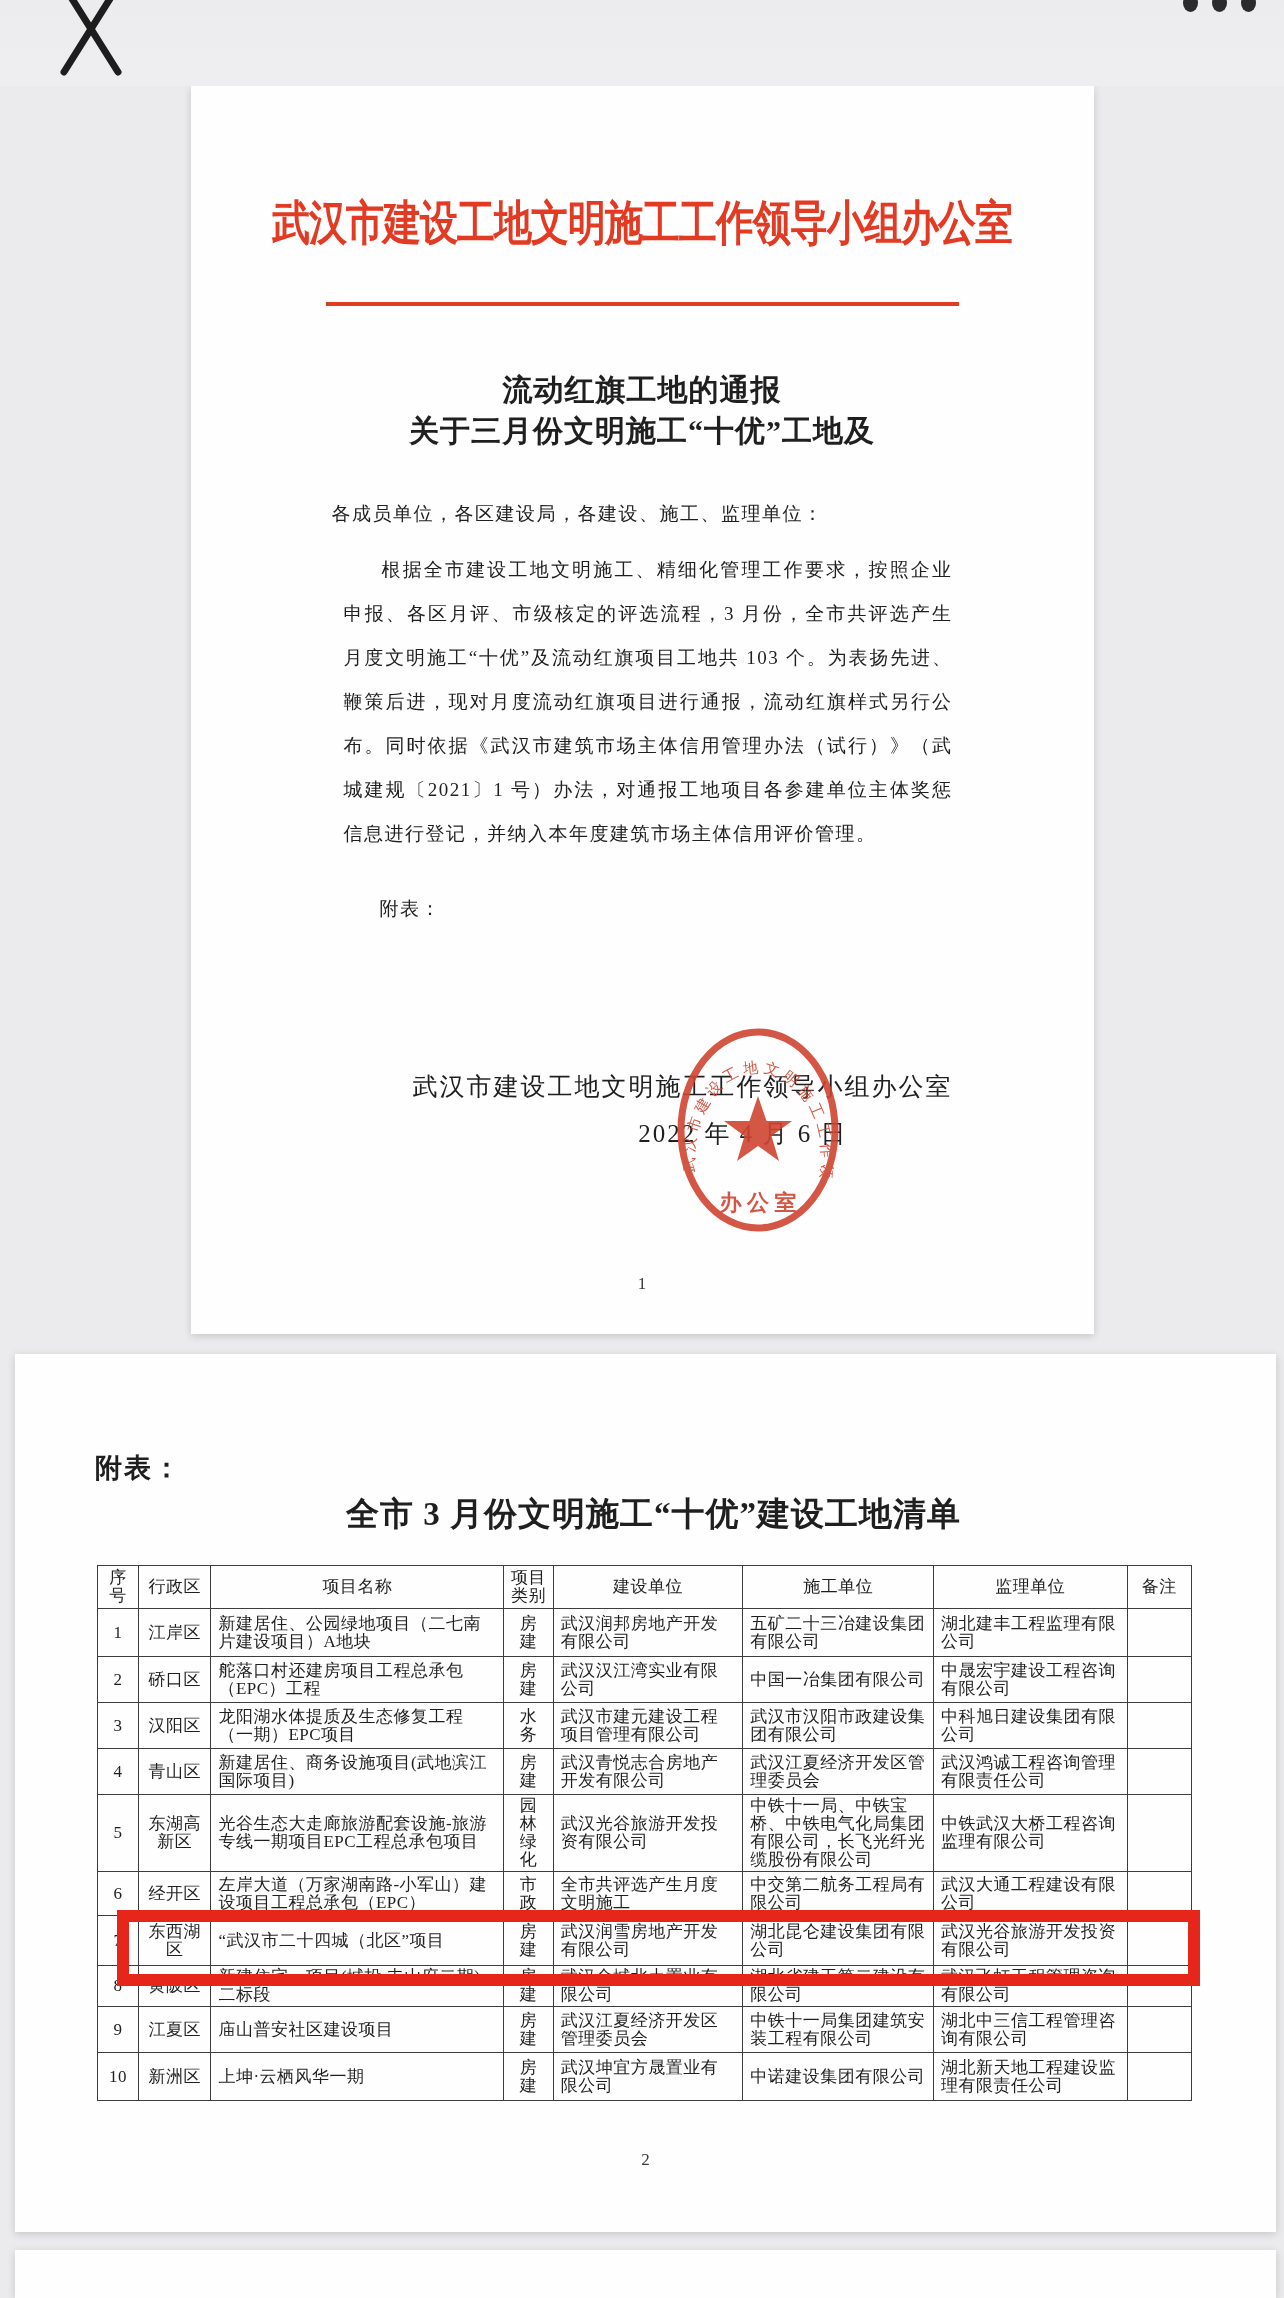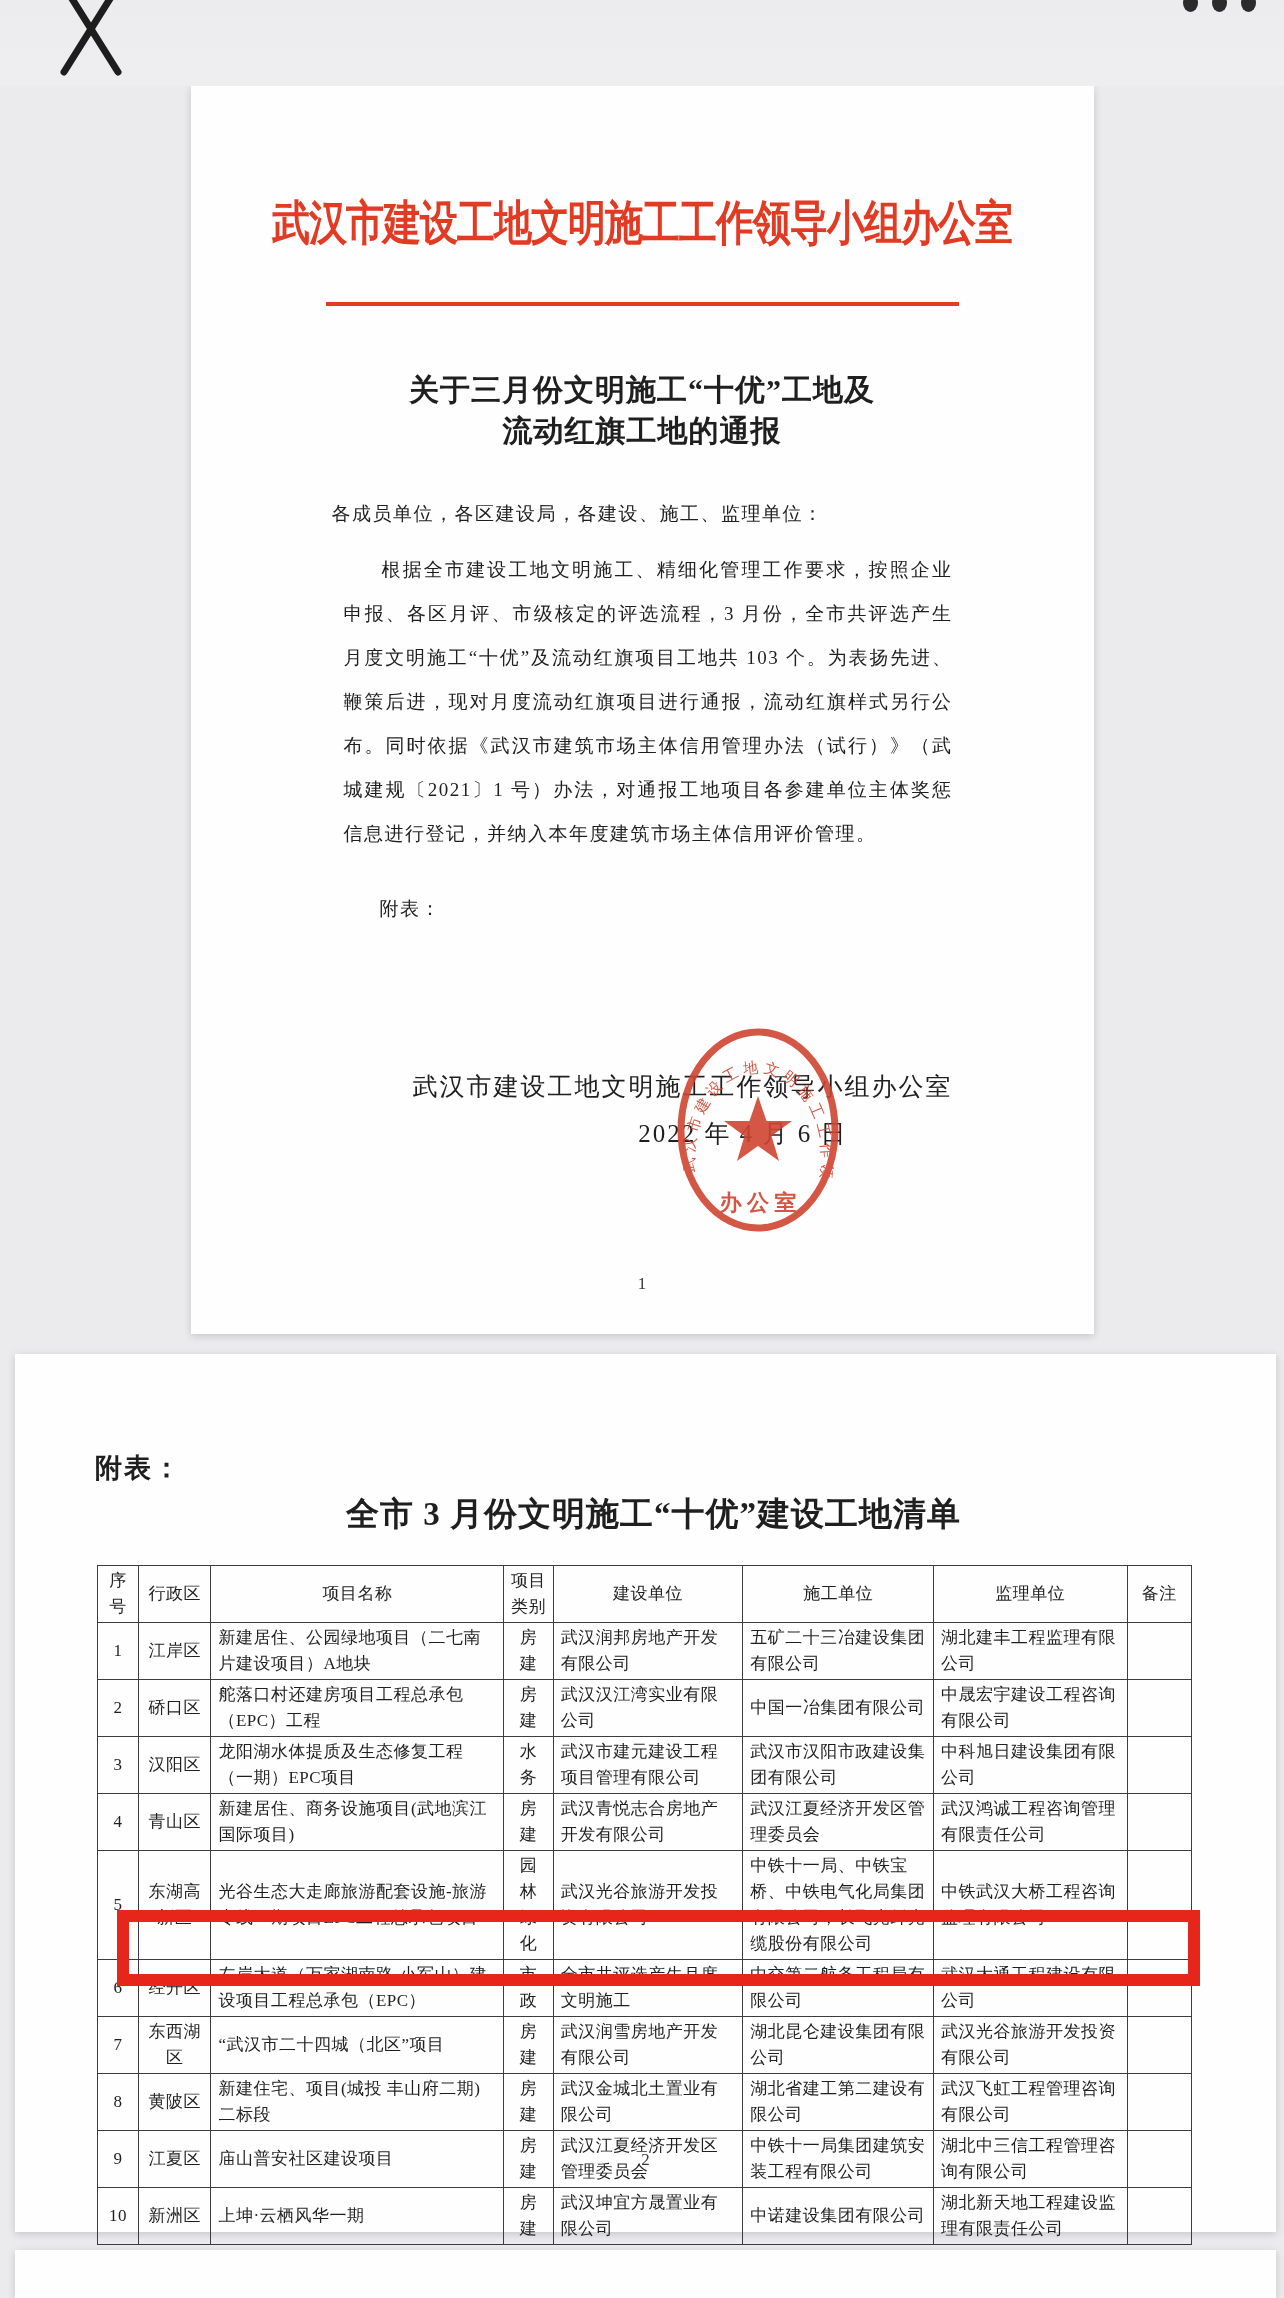--- a/index.html
+++ b/index.html
@@ -35,21 +35,21 @@
   .sig-line{text-align:right;padding-right:141px;}
   .date-line{text-align:right;padding-right:246px;margin-top:14px;}
   .seal{position:absolute;left:483px;top:938px;z-index:5;opacity:.9;}
   .pagenum{position:absolute;bottom:40px;left:0;right:0;text-align:center;font-size:17px;color:#3a3a3a;}
   
   .attach-label{position:absolute;top:96px;left:80px;font-size:27px;font-weight:700;letter-spacing:2px;}
   .table-title{position:absolute;top:138px;left:0;right:0;text-align:center;
     font-size:33px;font-weight:700;letter-spacing:1px;margin-left:16px;}
   .grid-wrap{position:absolute;top:211px;left:82px;}
   table.grid{border-collapse:collapse;table-layout:fixed;width:1095px;
-    font-size:17px;line-height:26px;letter-spacing:.5px;}
+    font-size:17px;line-height:18px;letter-spacing:.5px;}
   table.grid td,table.grid th{border:1.6px solid #3c3c3c;padding:2px 7px;vertical-align:middle;
     font-weight:400;overflow:hidden;}
   table.grid th{text-align:center;padding:2px 3px;}
   td.c-center{text-align:center;padding:2px 3px;}
   td.c-left{text-align:left;}
   .hl-box{position:absolute;left:102px;top:556px;width:1083px;height:76px;
     border:12px solid #e6261b;box-sizing:border-box;z-index:20;pointer-events:none;}
   .pagenum2{position:absolute;bottom:62px;left:0;right:0;text-align:center;font-size:17px;color:#3a3a3a;}
 </style>
 </head>
@@ -64,22 +64,22 @@
       <i></i>
       <i></i>
       <i></i>
     </div>
 </div>
 
 <div class="page" id="page1">
   <div class="letterhead">武汉市建设工地文明施工工作领导小组办公室</div>
   <div class="red-line"></div>
   <div class="doc-title">
+    <div>流动红旗工地的通报</div>
     <div>关于三月份文明施工“十优”工地及</div>
-    <div>流动红旗工地的通报</div>
   </div>
   <div class="p1-content">
     <div class="salutation">各成员单位，各区建设局，各建设、施工、监理单位：</div>
     <p class="body-par">根据全市建设工地文明施工、精细化管理工作要求，按照企业申报、各区月评、市级核定的评选流程，3 月份，全市共评选产生月度文明施工“十优”及流动红旗项目工地共 103 个。为表扬先进、鞭策后进，现对月度流动红旗项目进行通报，流动红旗样式另行公布。同时依据《武汉市建筑市场主体信用管理办法（试行）》（武城建规〔2021〕1 号）办法，对通报工地项目各参建单位主体奖惩信息进行登记，并纳入本年度建筑市场主体信用评价管理。</p>
     <div class="attach-note">
       <span>附表：</span>
     </div>
   </div>
   <div class="sig-block">
     <div class="sig-line">武汉市建设工地文明施工工作领导小组办公室</div>

